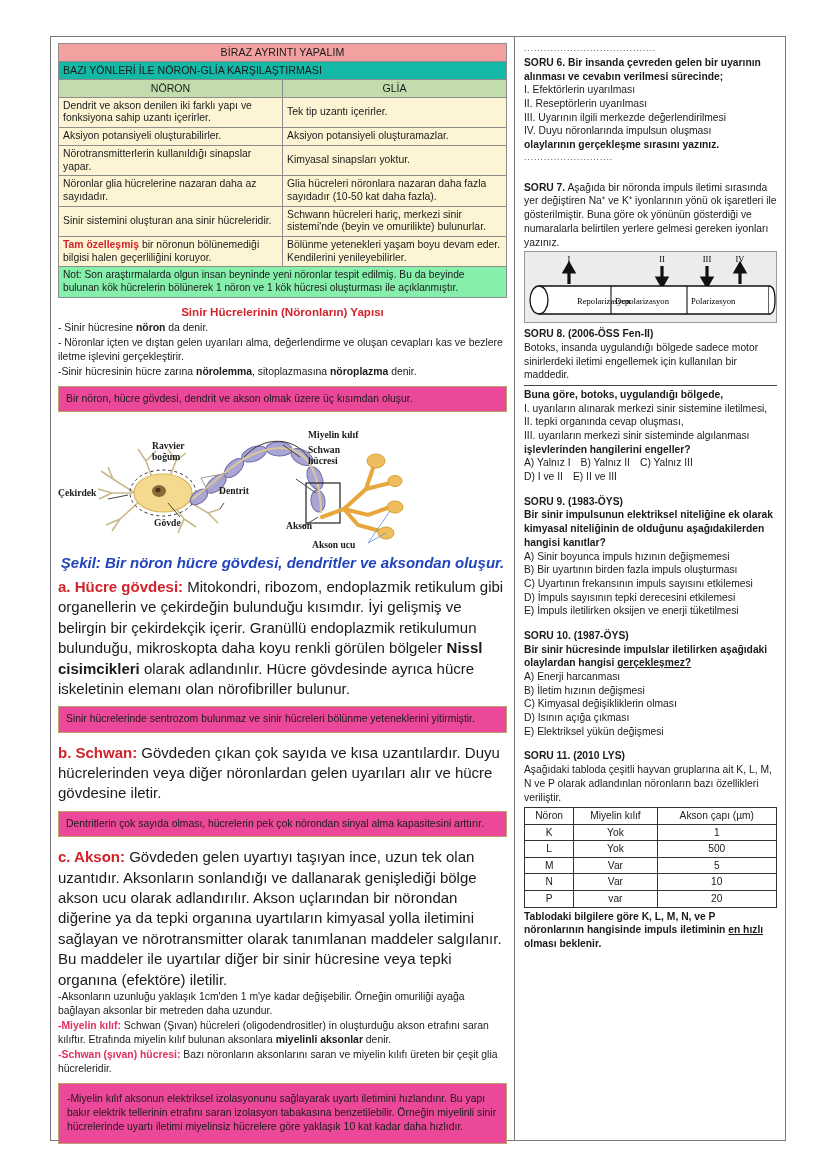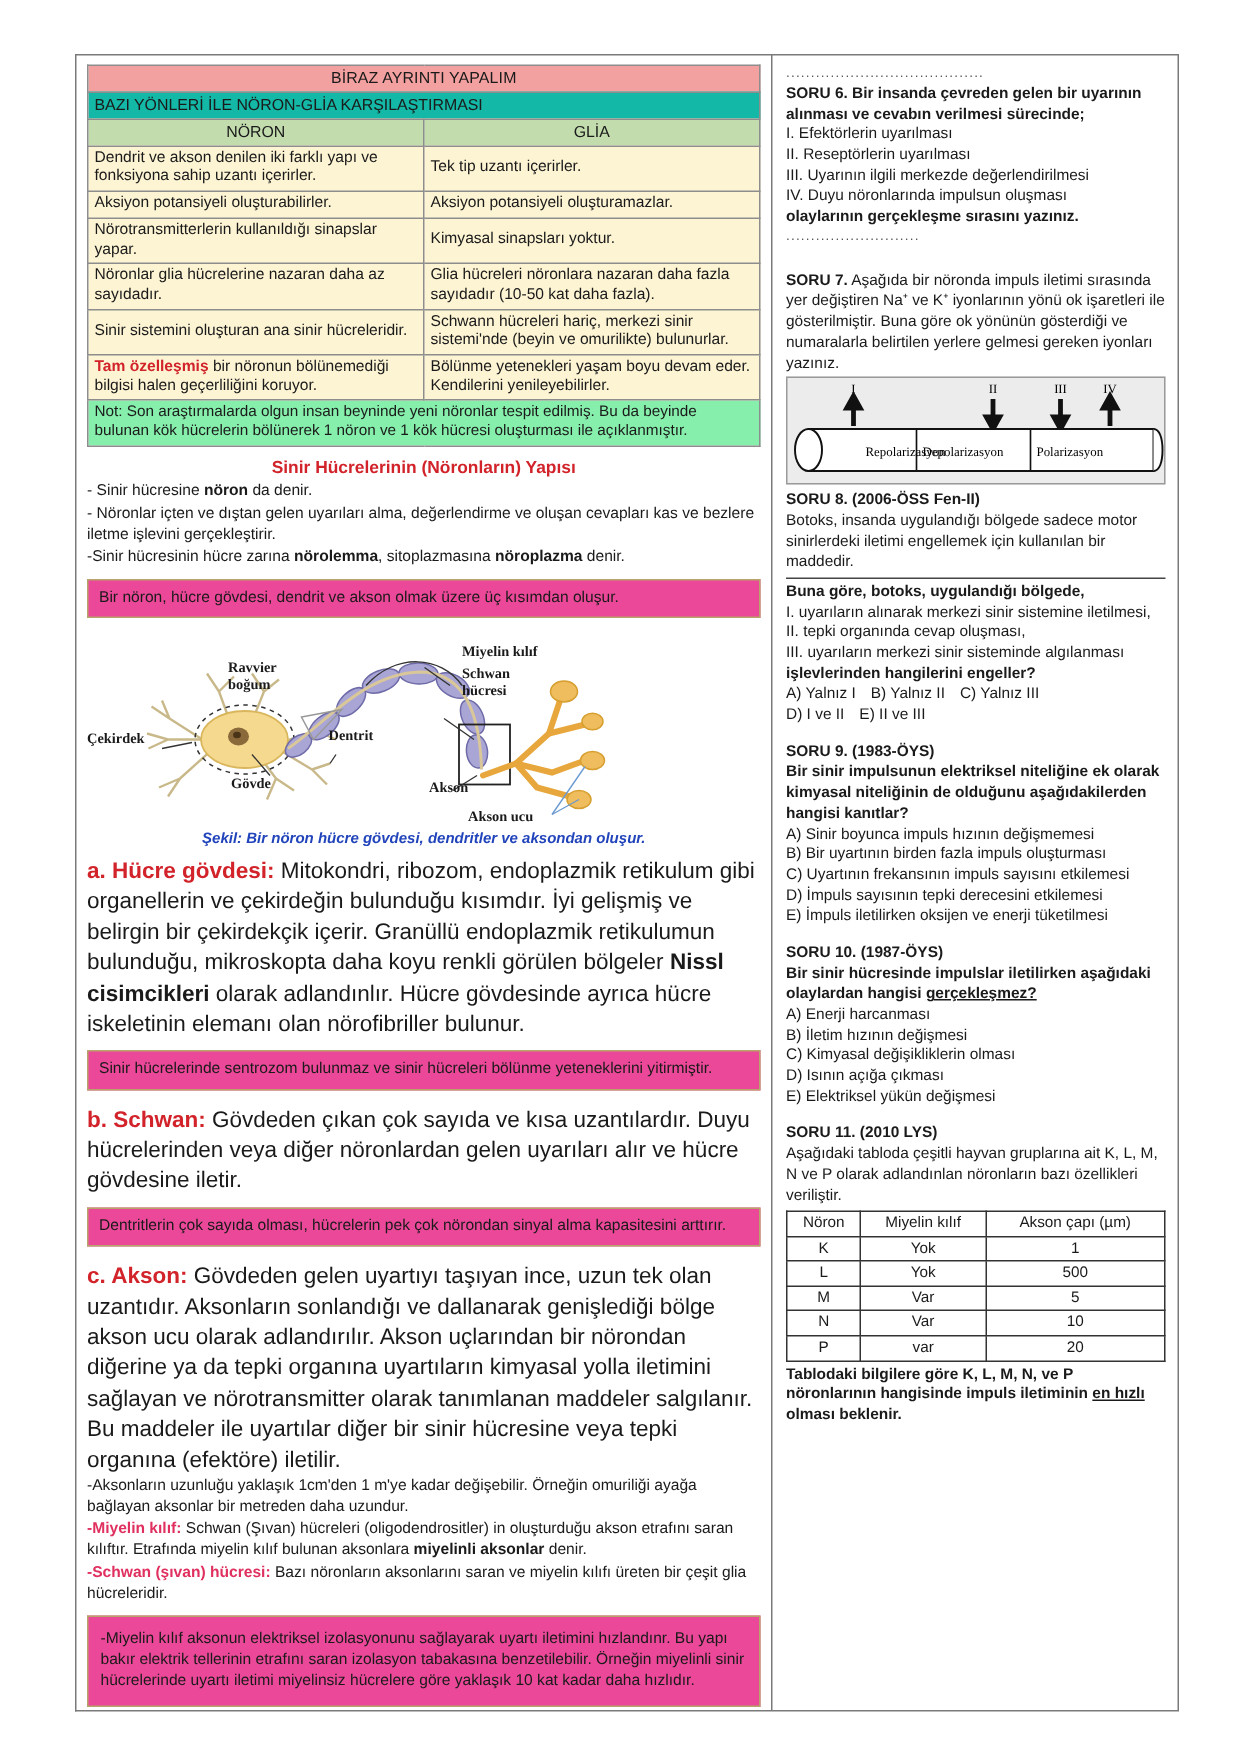--- a/index.html
+++ b/index.html
@@ -107,21 +107,21 @@
     position: relative;
     height: 132px;
     margin: 9px 0 0;
   }
   #figure-svg { display: block; margin: 0 auto; }
   .fig-cap {
     text-align: center;
     color: #2244bb;
     font-style: italic;
     font-weight: bold;
-    font-size: 10px;
+    font-size: 15px;
     margin-top: 1px;
   }
 
   .para {
     font-size: 15px;
     line-height: 1.36;
     text-align: left;
     margin: 6px 0 0;
   }
   .para b { font-weight: bold; }

